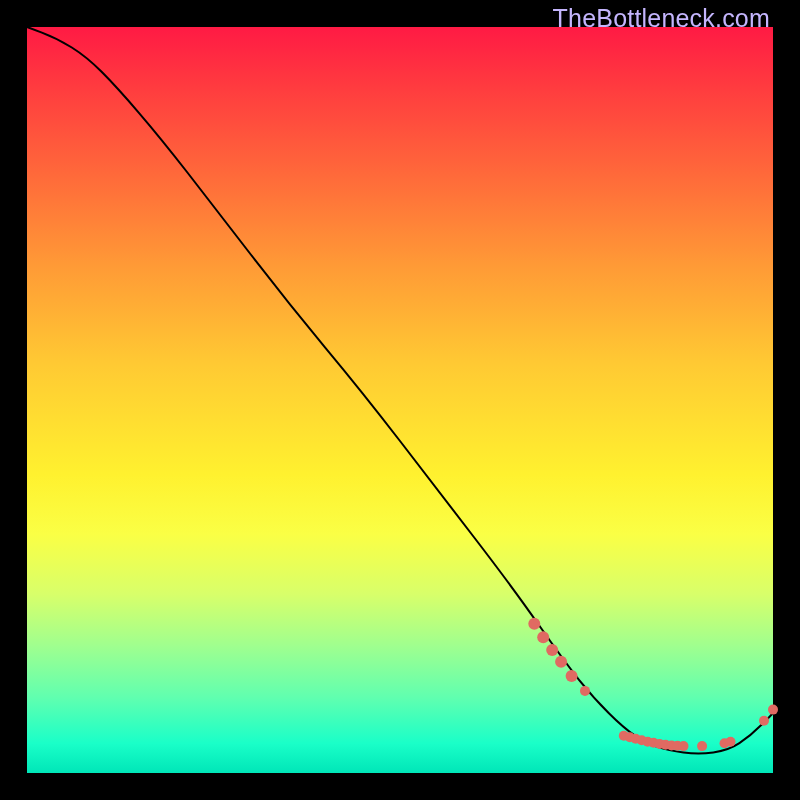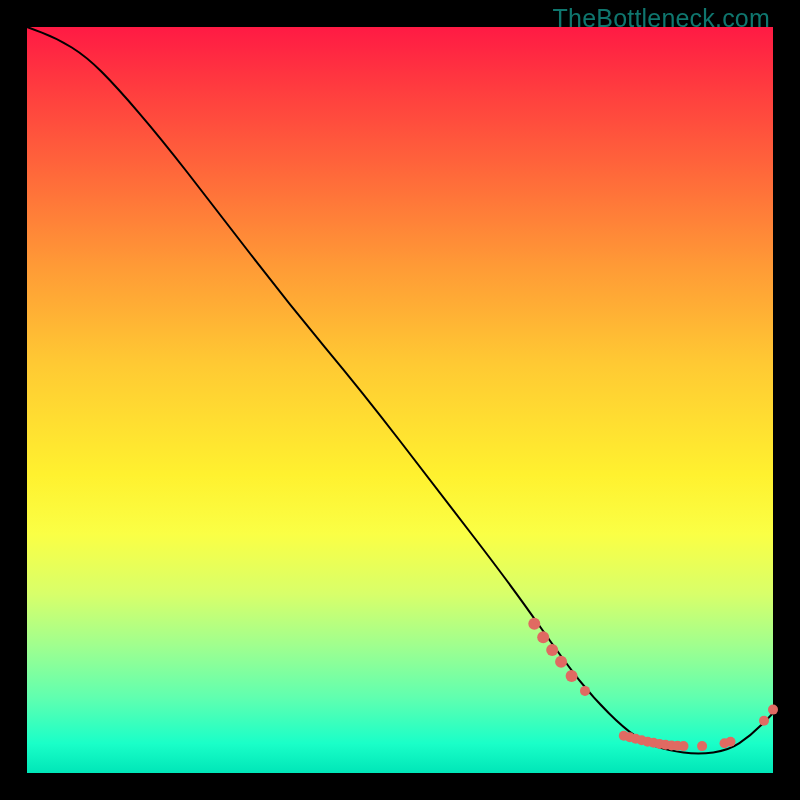--- a/index.html
+++ b/index.html
@@ -30,21 +30,21 @@
       #1affc8 96%,
       #00e6b8 100%
     );
   }
   .watermark {
     position: absolute;
     top: 4px;
     right: 30px;
     font-family: Arial, Helvetica, sans-serif;
     font-size: 25px;
-    color: #0f766e;
+    color: #c4b5fd;
     letter-spacing: 0.2px;
     font-weight: 400;
   }
   svg.overlay {
     position: absolute;
     left: 27px;
     top: 27px;
     width: 746px;
     height: 746px;
     overflow: visible;

